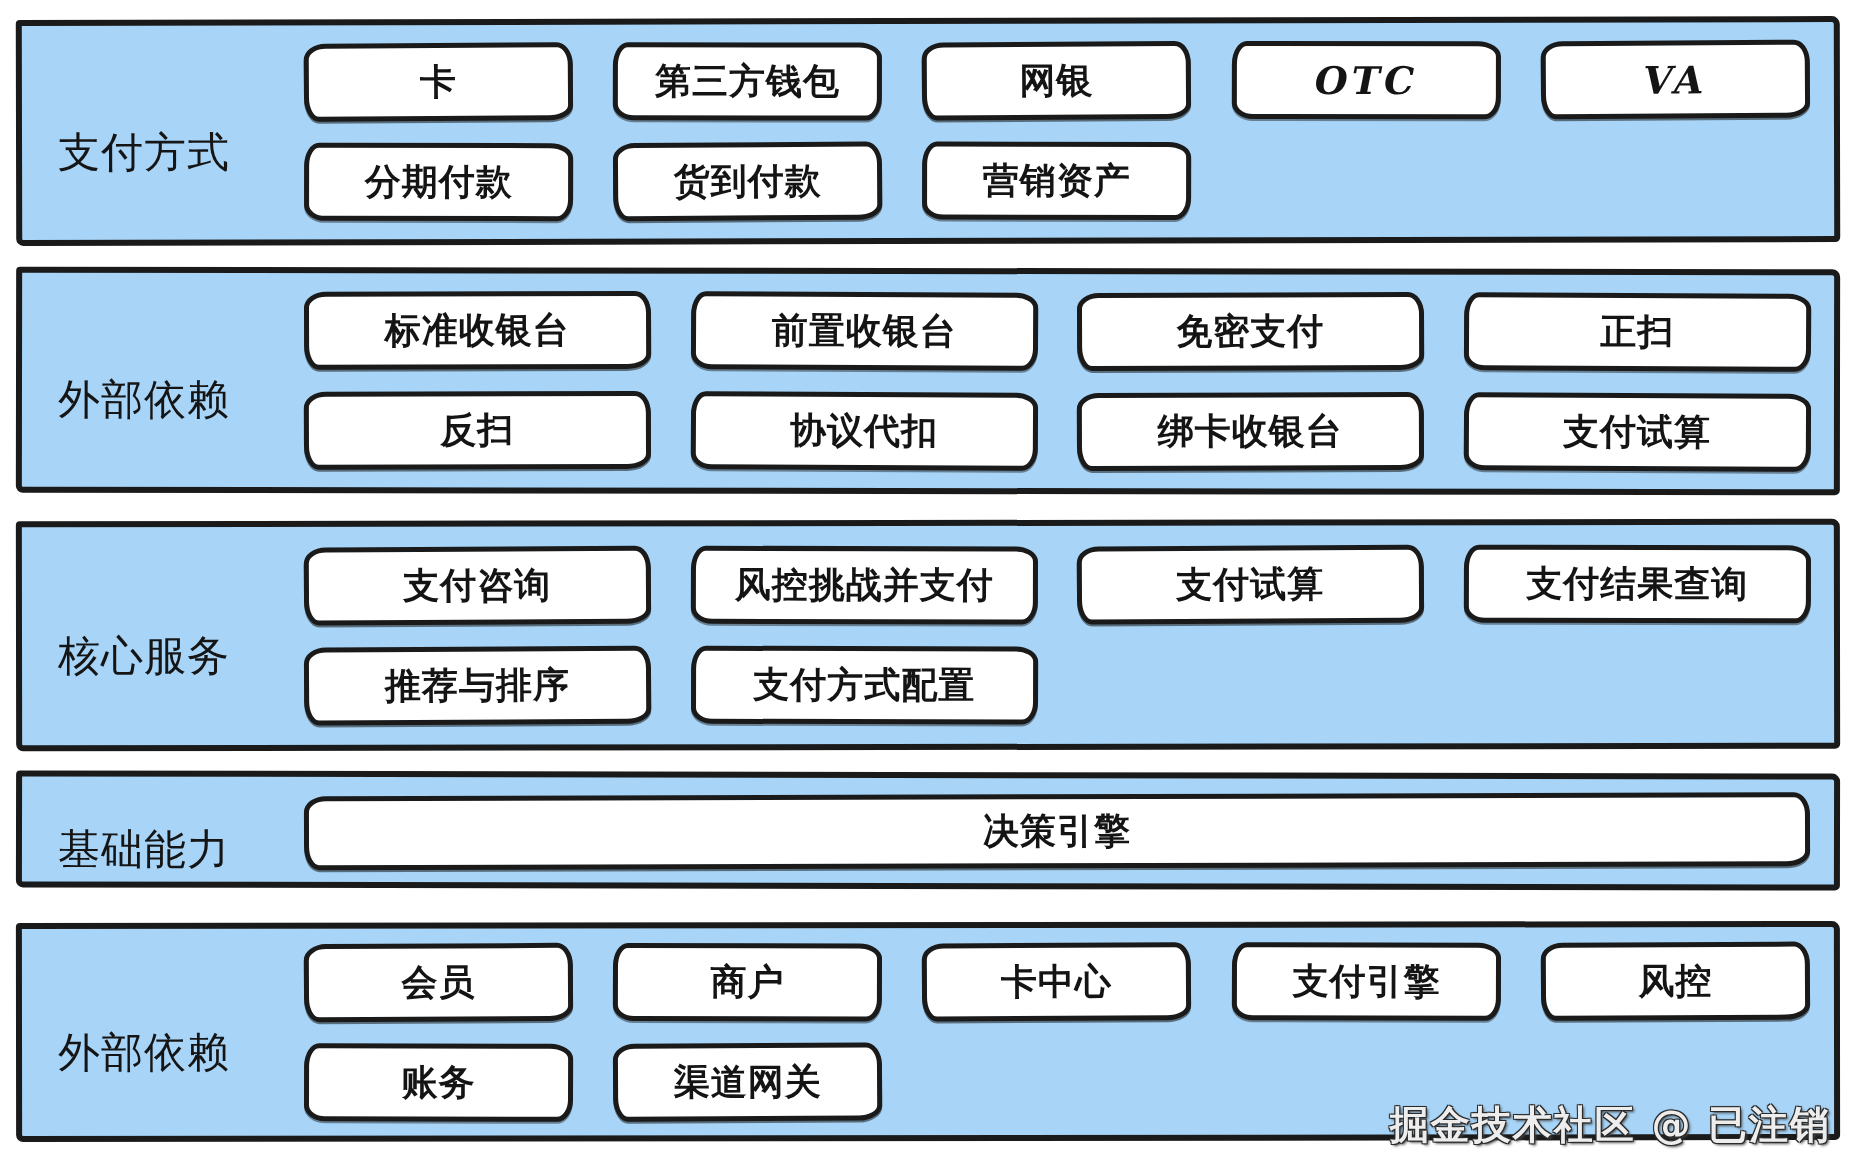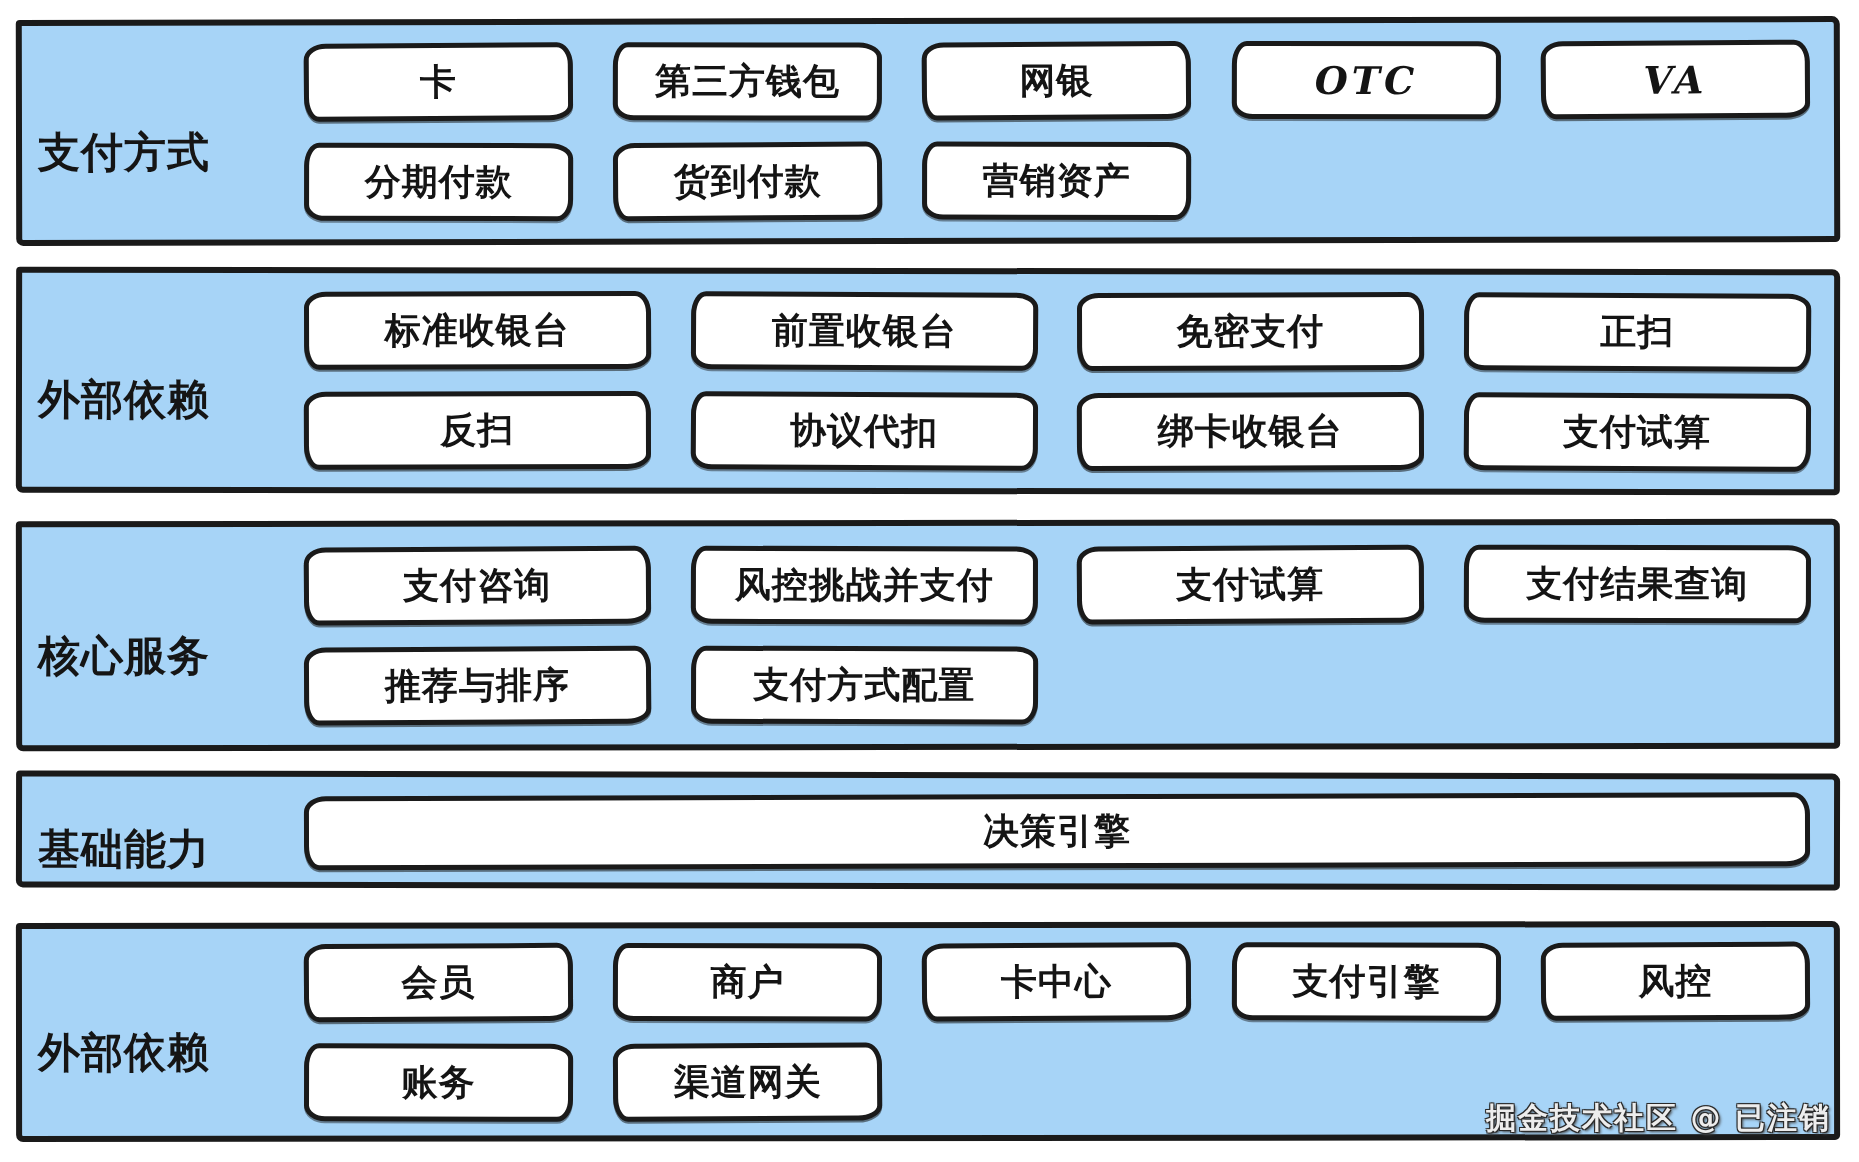--- a/index.html
+++ b/index.html
@@ -20,23 +20,23 @@
     border:6px solid var(--stroke);
     border-radius:4px 8px 5px 7px;
     display:flex;align-items:stretch;
   }
   .band-1{top:18px;height:226px;transform:rotate(-0.12deg);}
   .band-2{top:268px;height:226px;transform:rotate(0.08deg);}
   .band-3{top:520px;height:230px;transform:rotate(-0.08deg);}
   .band-4{top:772px;height:117px;transform:rotate(0.1deg);}
   .band-5{top:922px;height:219px;transform:rotate(-0.06deg);}
   .band-label{
-    width:282px;box-sizing:border-box;padding-left:16px;flex:none;
+    width:282px;box-sizing:border-box;padding-left:36px;flex:none;
     display:flex;align-items:center;
-    font-size:42px;font-weight:700;letter-spacing:1px;color:#151515;margin-top:40px;
+    font-size:42px;font-weight:400;letter-spacing:1px;color:#151515;margin-top:40px;
   }
   .band-content{
     flex:1;display:grid;align-content:center;
     column-gap:40px;row-gap:22px;
     padding:16px 24px 16px 0;box-sizing:border-box;
   }
   .cols-5{grid-template-columns:repeat(5,1fr);}
   .cols-4{grid-template-columns:repeat(4,1fr);}
   .cols-1{grid-template-columns:1fr;}
   .box{
@@ -58,21 +58,21 @@
     box-shadow:0 2px 0 rgba(25,25,25,.45);
   }
   .band-4 .box{height:74px;}
   .hand-latin{
     font-style:italic;
     font-family:"DejaVu Serif","Liberation Serif",serif;
     font-size:38px;letter-spacing:4px;font-weight:700;
   }
   .watermark{
     position:absolute;right:28px;top:1098px;
-    font-size:30px;font-weight:700;letter-spacing:2px;
+    font-size:39px;font-weight:700;letter-spacing:2px;
     color:#ededed;
     text-shadow:0 0 2px #2b2b2b,1px 1px 0 #2b2b2b,-1px -1px 0 #2b2b2b,
                 1px -1px 0 #2b2b2b,-1px 1px 0 #2b2b2b,2px 2px 3px #444;
   }
 </style>
 </head>
 <body>
 
 <div class="diagram">
 

